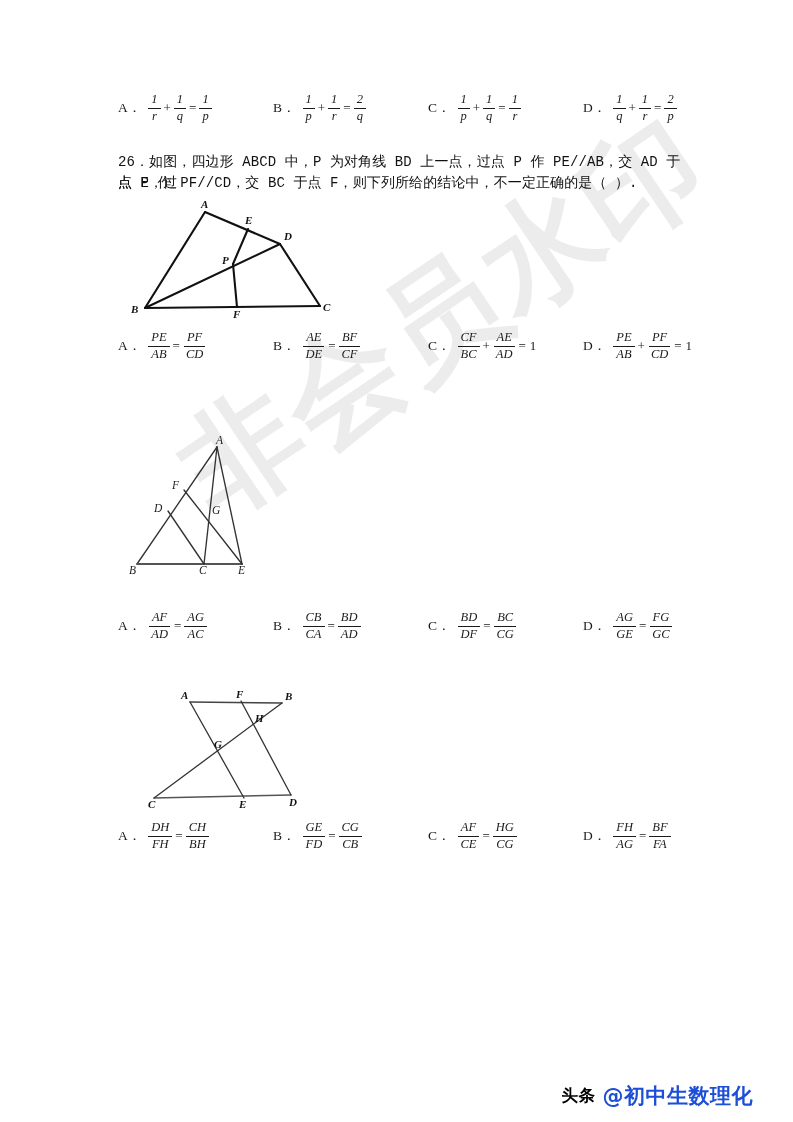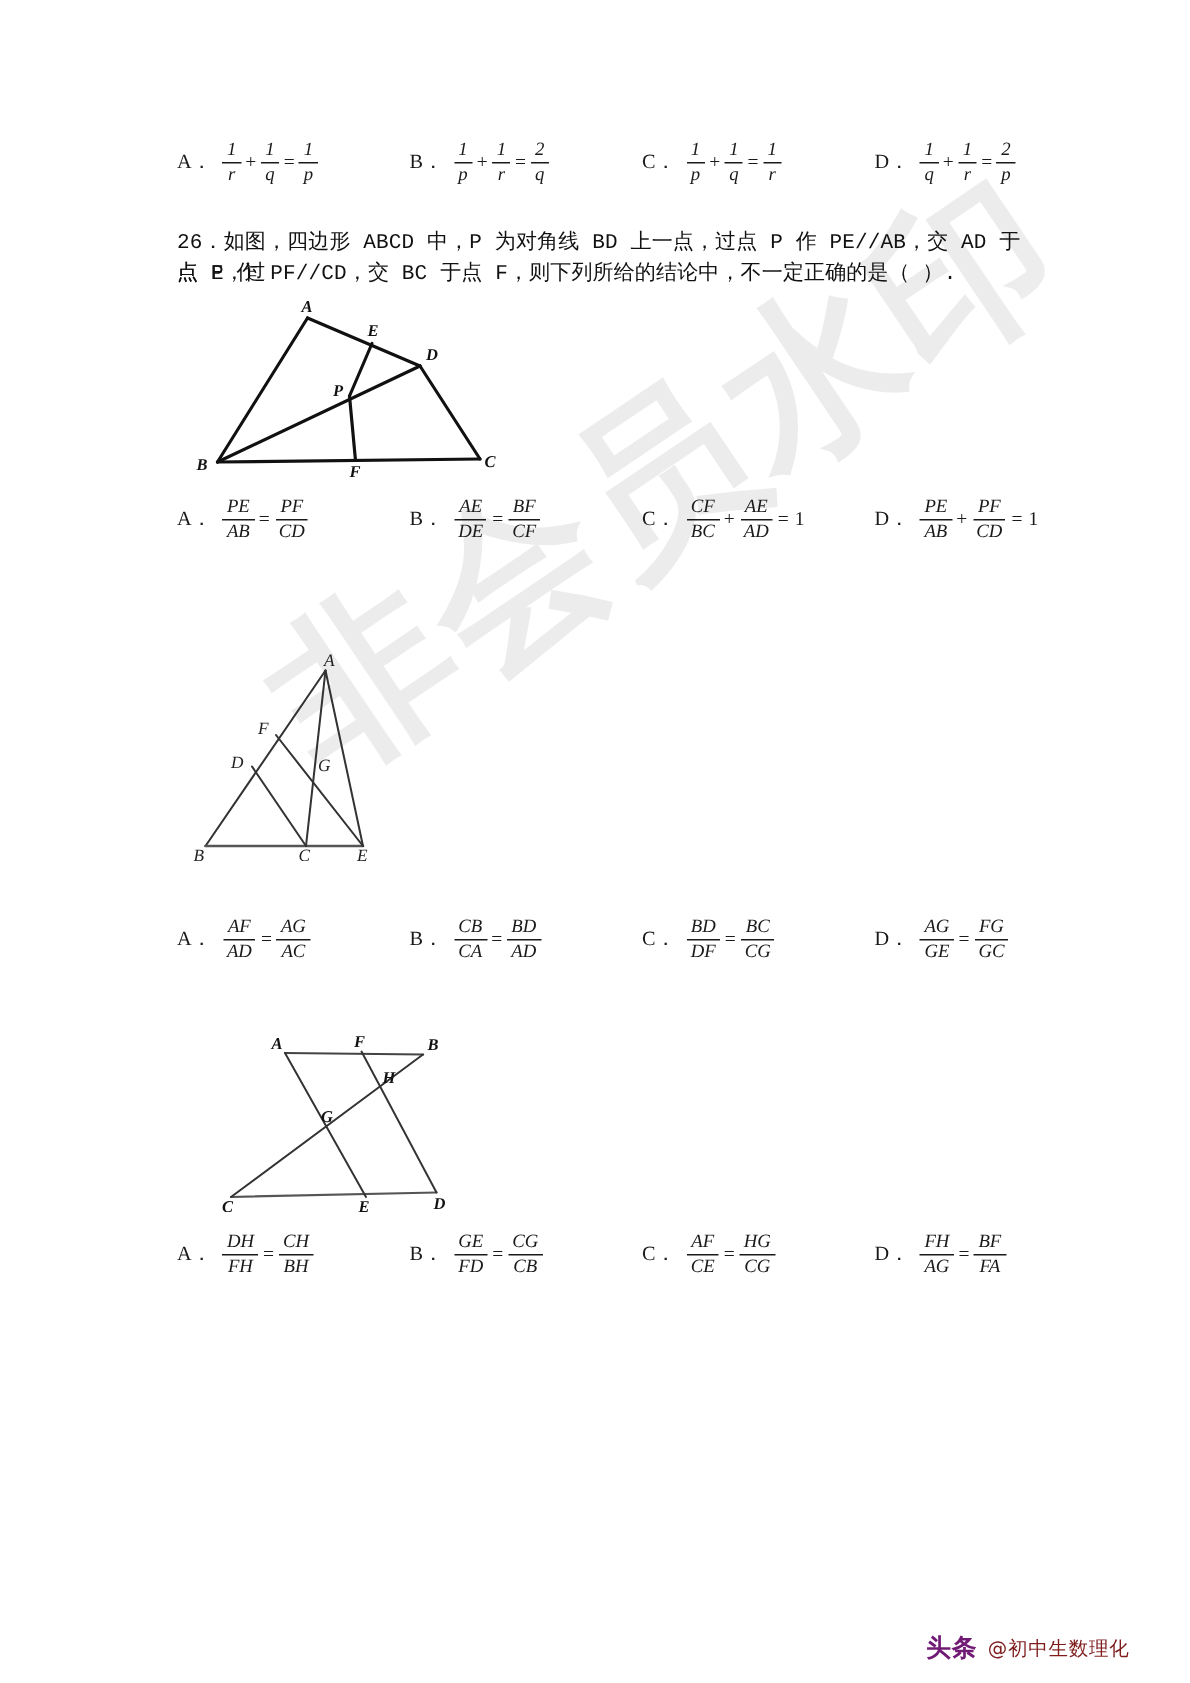--- a/index.html
+++ b/index.html
@@ -137,28 +137,28 @@
     bottom: 12px;
     display: flex;
     align-items: center;
     gap: 7px;
     z-index: 4;
   }
   #footer .ft-brand {
     font-family: "DejaVu Sans", sans-serif;
     font-size: 16.5px;
     font-weight: 700;
-    color: #701a75;
+    color: #000000;
     letter-spacing: 0.5px;
   }
   #footer .ft-handle {
     font-family: "DejaVu Sans", sans-serif;
-    font-size: 13px;
-    font-weight: 400;
-    color: #7f1d1d;
+    font-size: 21px;
+    font-weight: 700;
+    color: #1d4ed8;
     letter-spacing: 0.5px;
   }
 </style>
 </head>
 <body>
 
 <div id="watermark">
   <div class="wm-text">非会员水印</div>
 </div>
 

